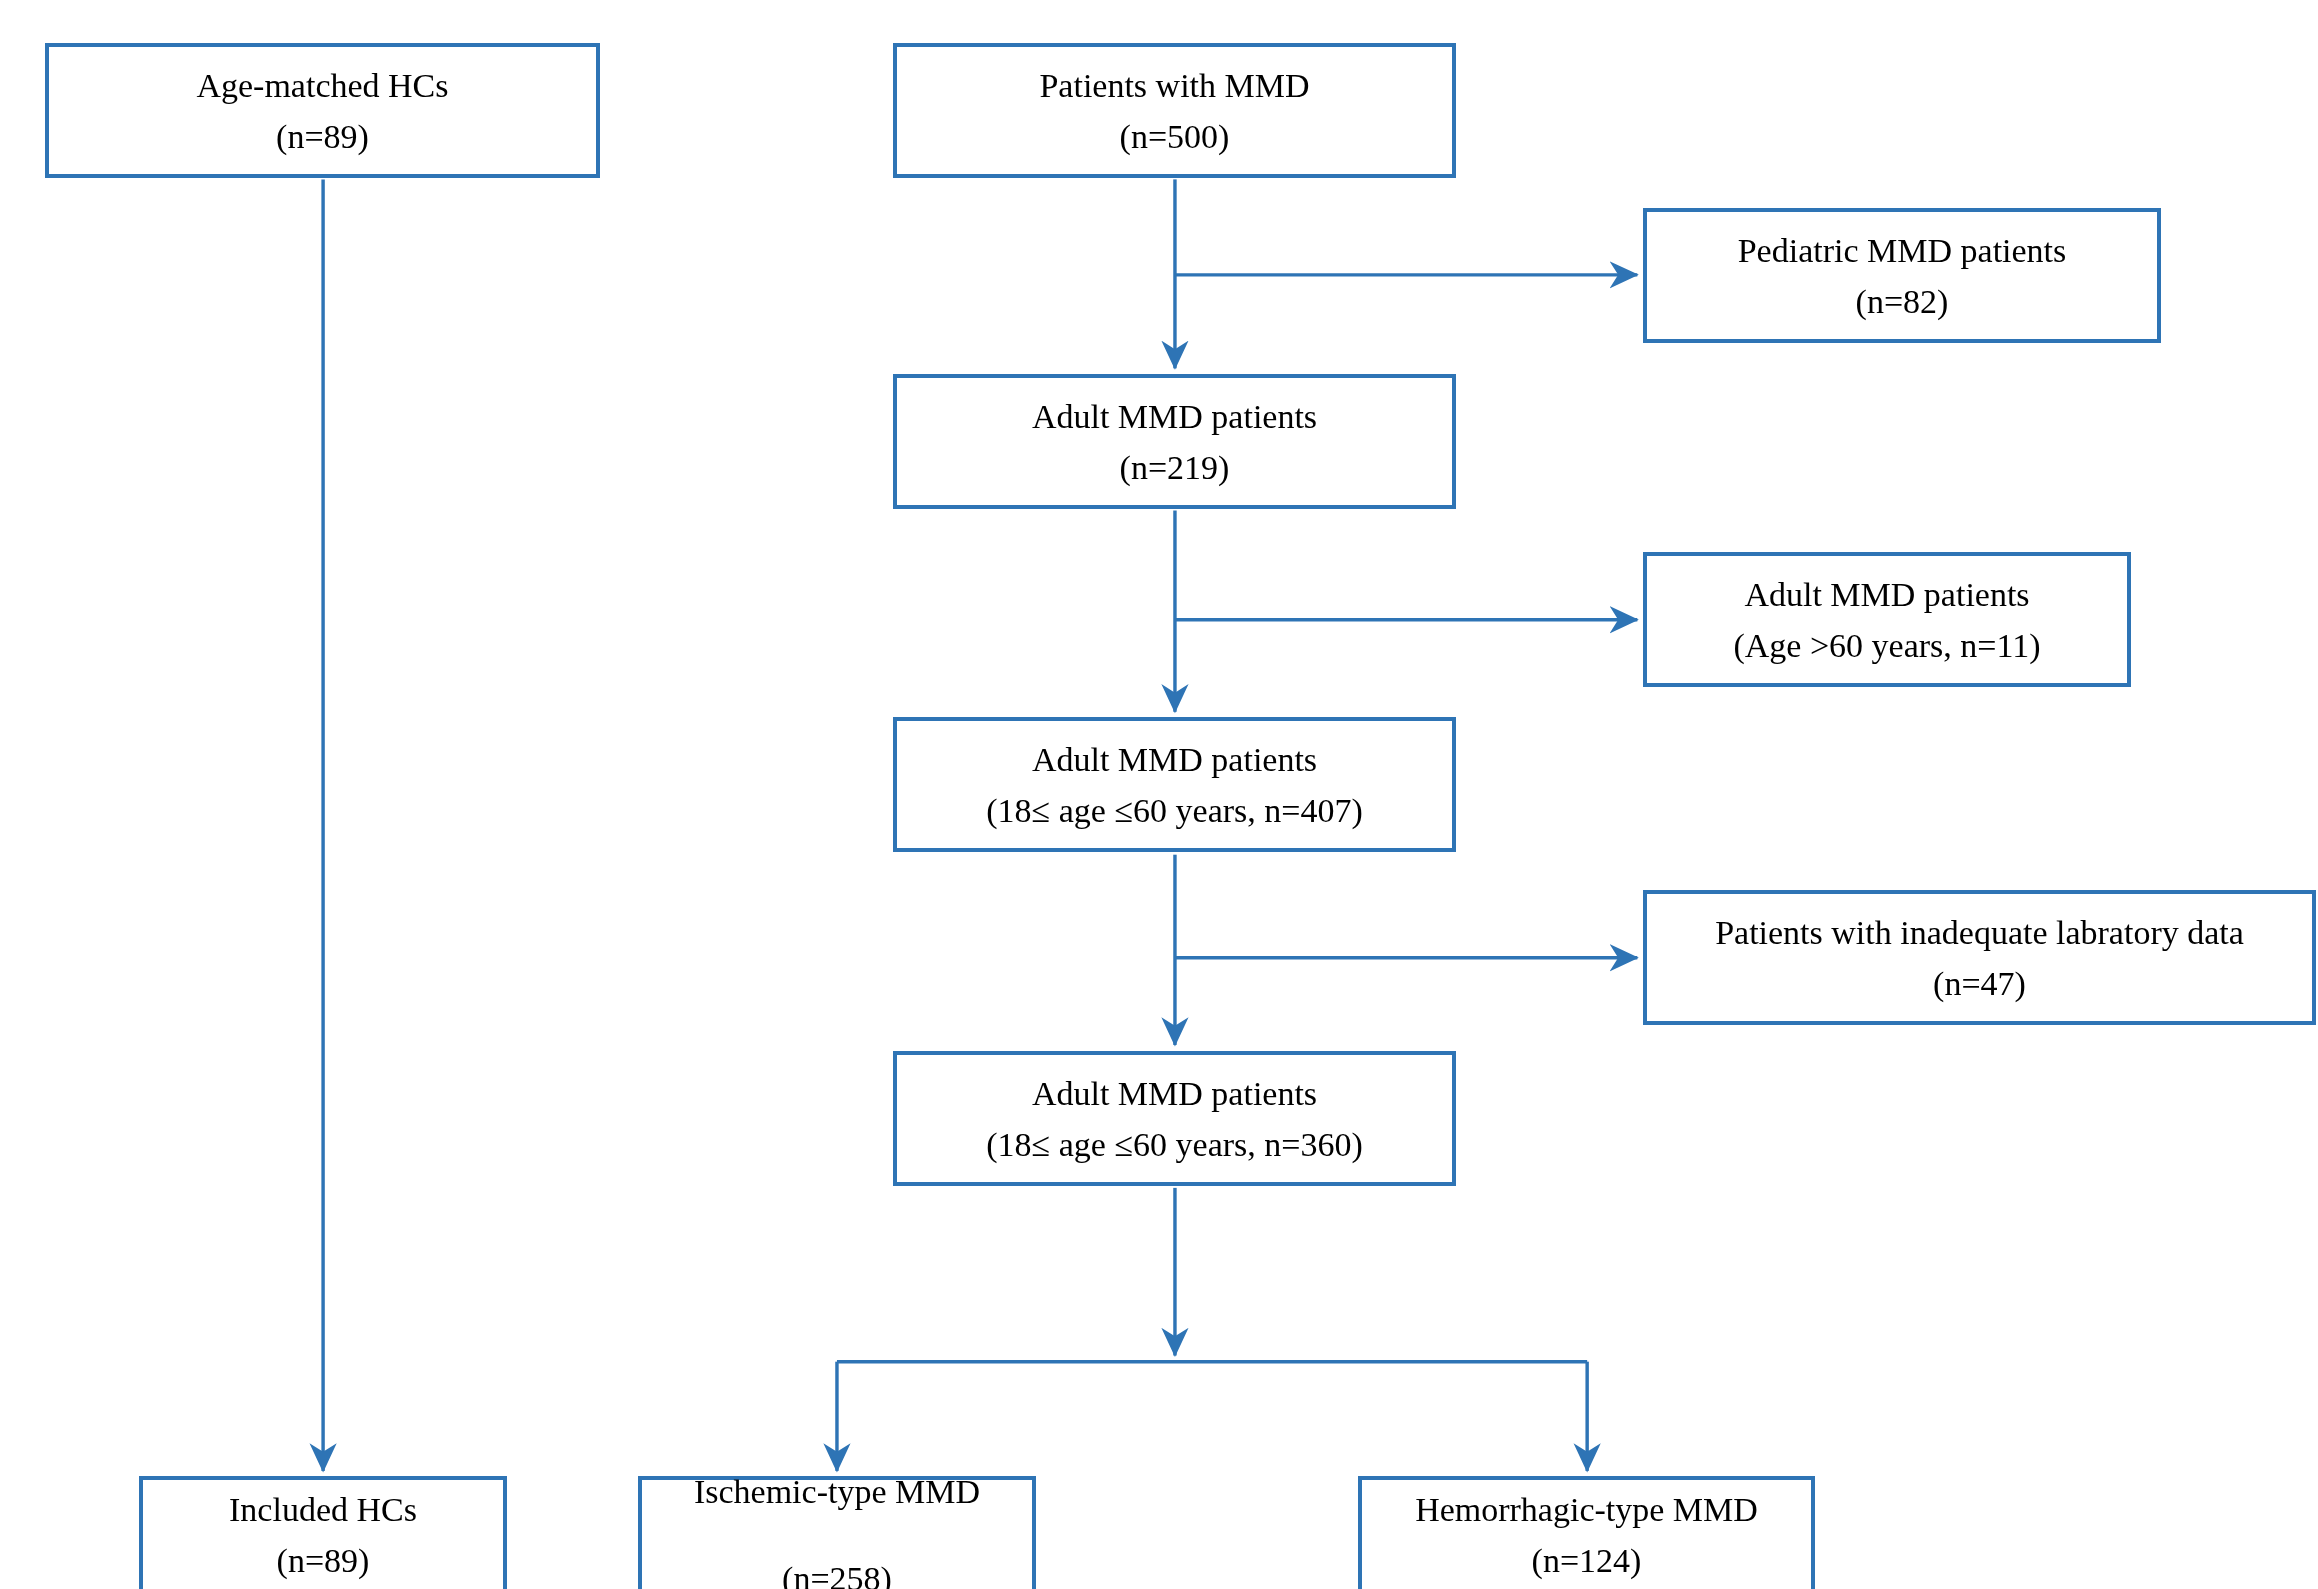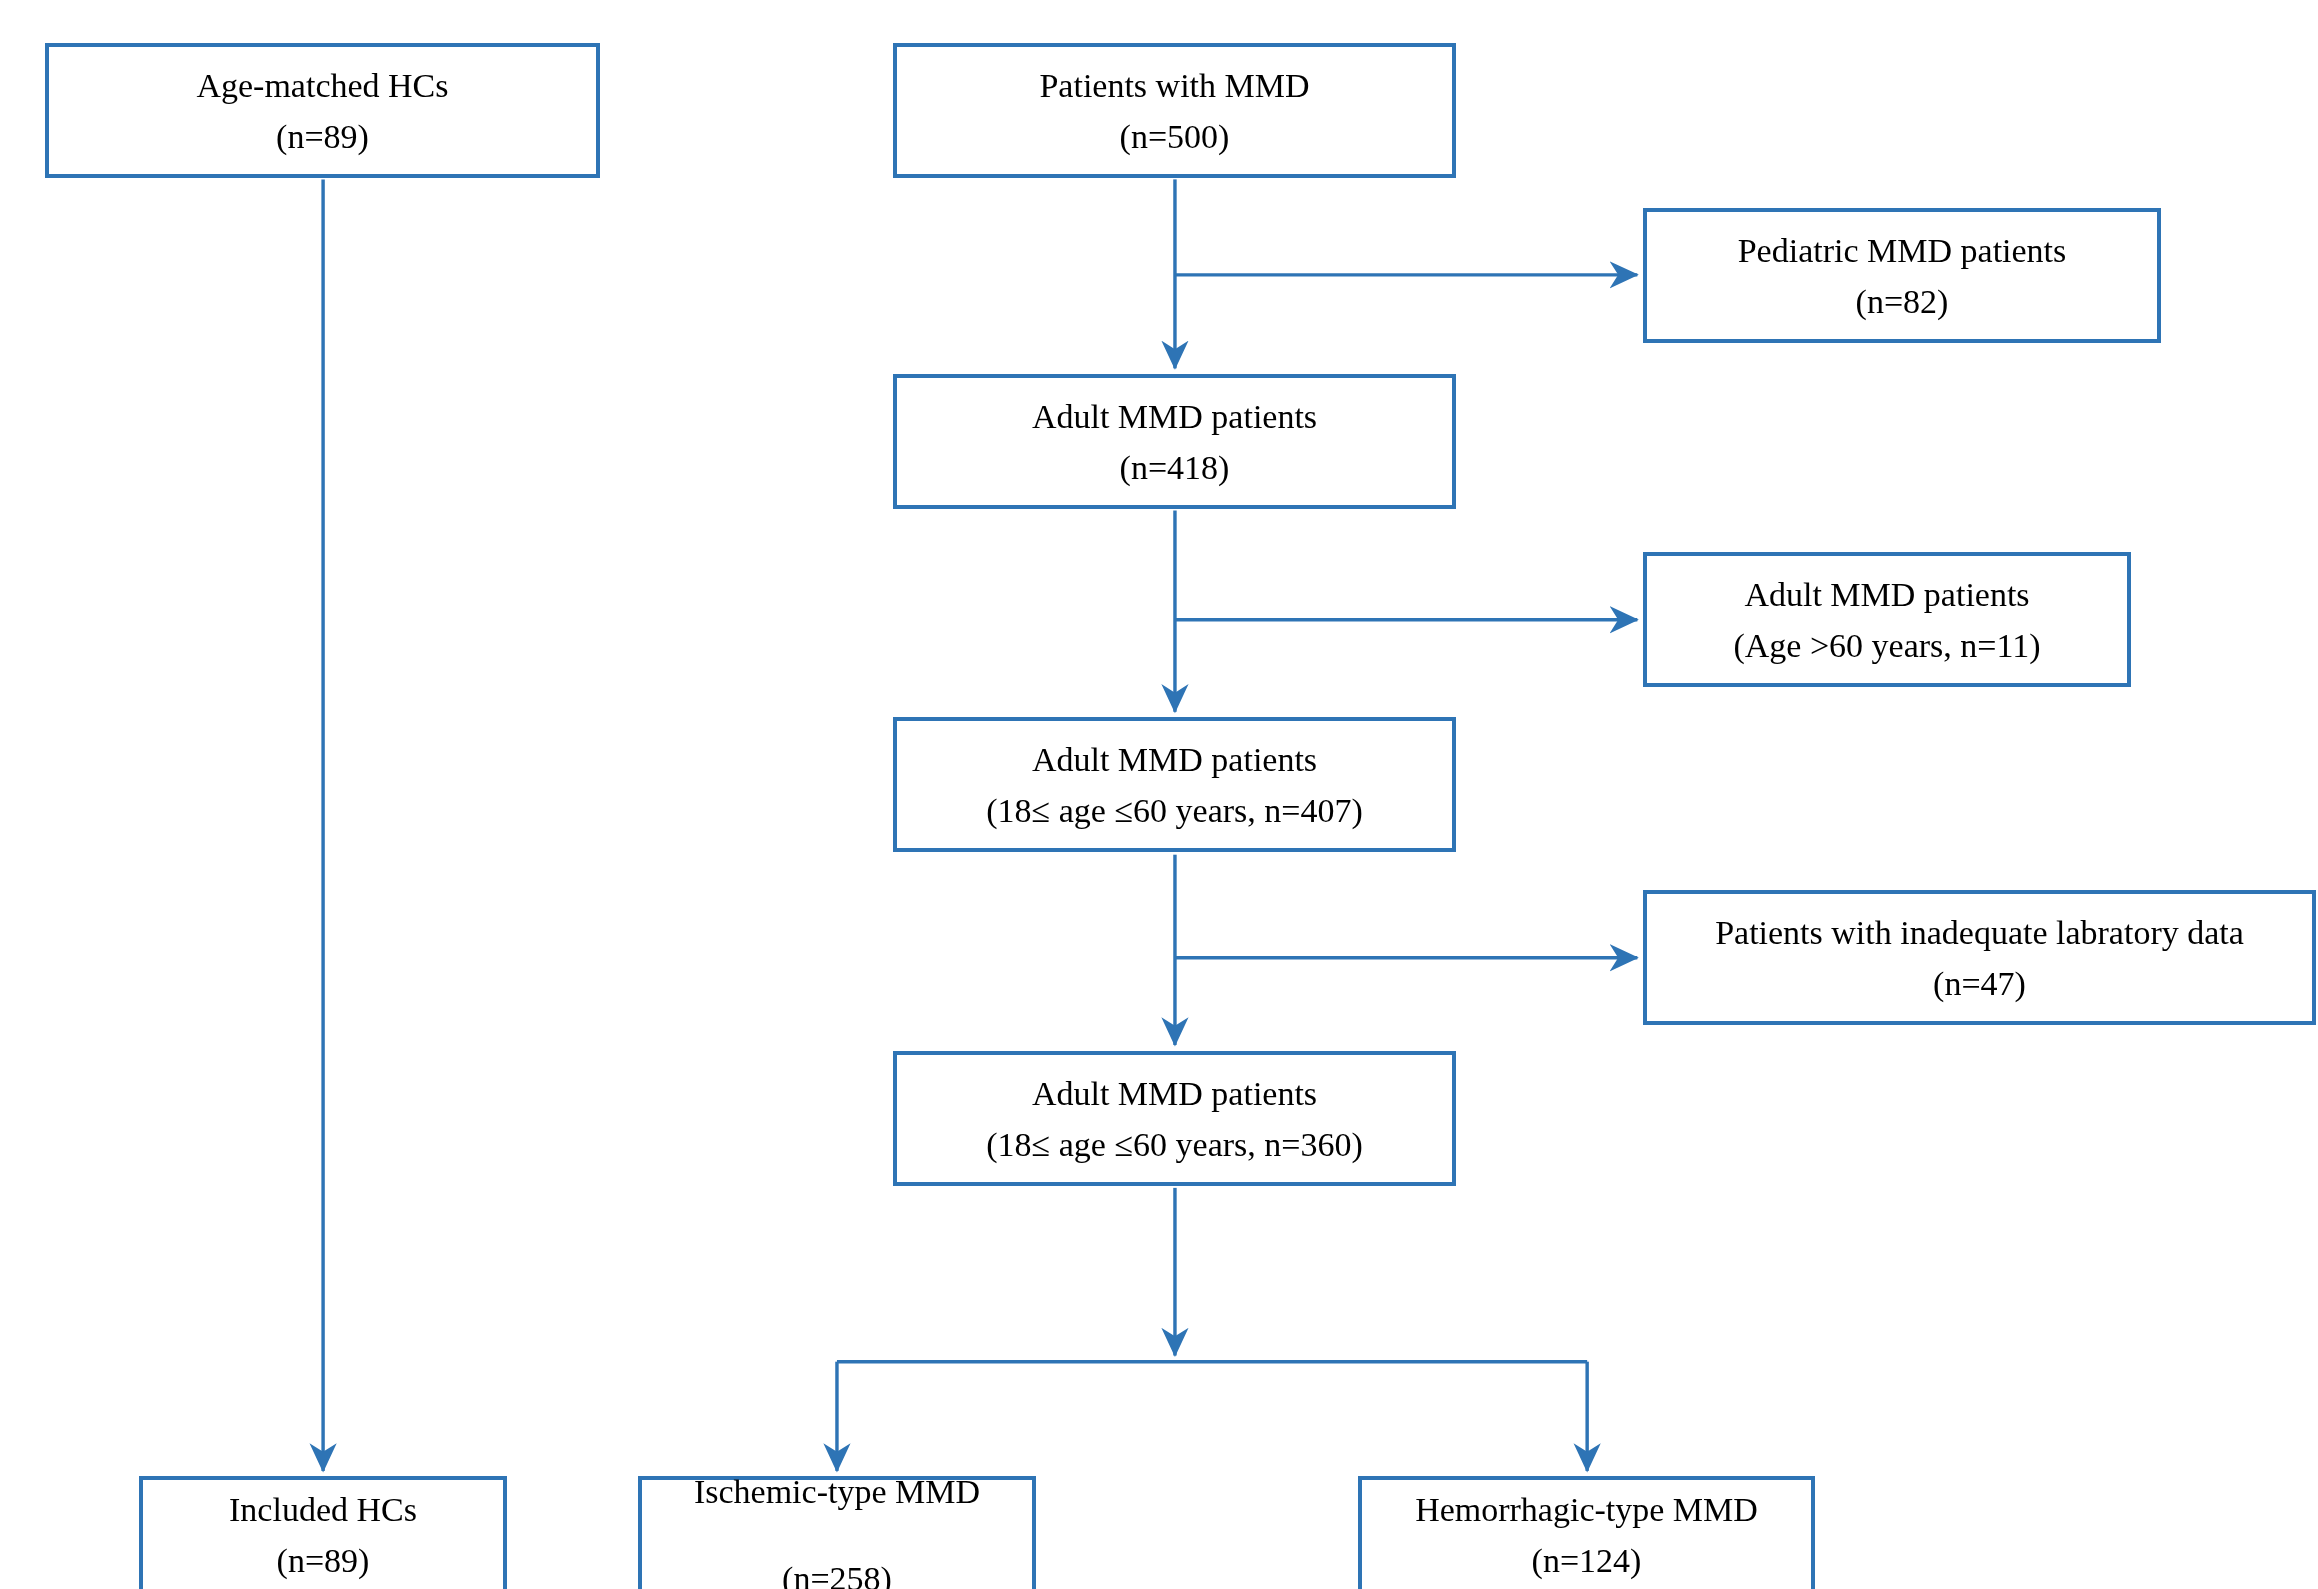--- a/index.html
+++ b/index.html
@@ -91,21 +91,21 @@
     <div class="l2">(n=500)</div>
   </div>
 
   <div class="node n-pediatric">
     <div class="l1">Pediatric MMD patients</div>
     <div class="l2">(n=82)</div>
   </div>
 
   <div class="node n-adult-418">
     <div class="l1">Adult MMD patients</div>
-    <div class="l2">(n=418)</div>
+    <div class="l2">(n=219)</div>
   </div>
 
   <div class="node n-age-60">
     <div class="l1">Adult MMD patients</div>
     <div class="l2">(Age &gt;60 years, n=11)</div>
   </div>
 
   <div class="node n-adult-407">
     <div class="l1">Adult MMD patients</div>
     <div class="l2">(18≤ age ≤60 years, n=407)</div>

